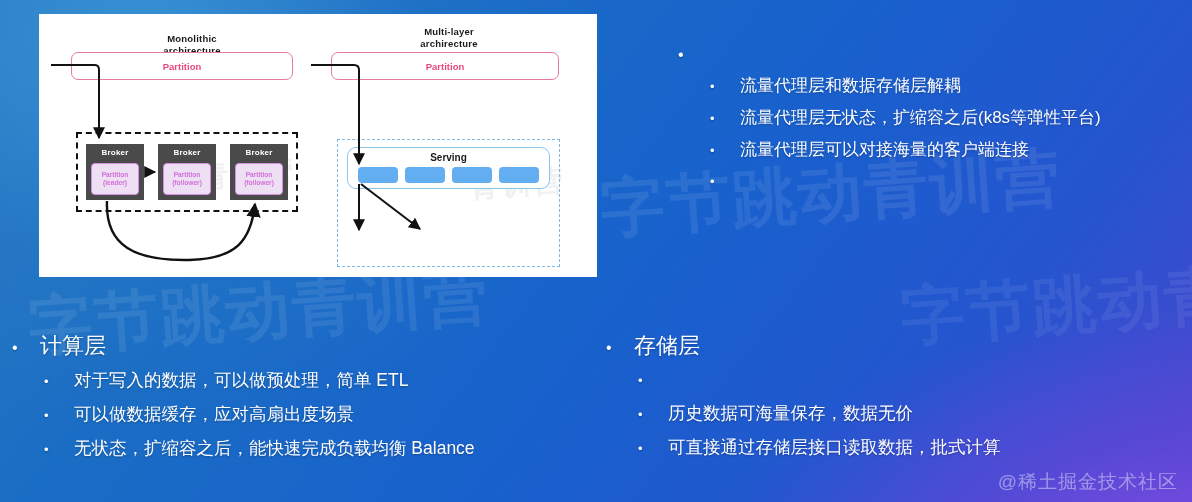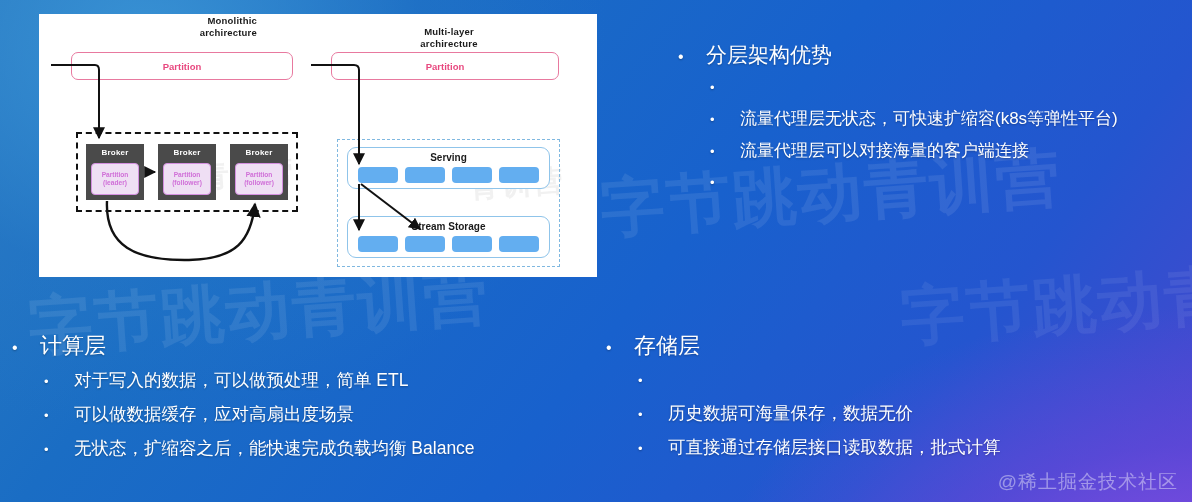--- a/index.html
+++ b/index.html
@@ -176,21 +176,21 @@
 
   <div class="wm wm-a">字节跳动青训营</div>
   <div class="wm wm-b">字节跳动青训营</div>
   <div class="wm wm-e">字节跳动青训营</div>
 
   <div id="panel">
 
     <div class="wm wm-c">青训营</div>
     <div class="wm wm-d">青训营</div>
 
-    <div class="diag-title" style="left:88px; top:1px; width:130px;text-align:right;">
+    <div class="diag-title" style="left:88px; top:19px; width:130px;">
       <div>Monolithic</div>
       <div>archirecture</div>
     </div>
 
     <div class="part-box" style="left:32px; top:38px; width:220px; height:26px;">
       <span>Partition</span>
     </div>
 
     <div class="dash-group" style="left:37px; top:118px; width:222px; height:80px;"></div>
 
@@ -230,27 +230,20 @@
     <div class="dash-blue" style="left:298px; top:125px; width:223px; height:128px;"></div>
 
     <div class="layer-box" style="left:308px; top:133px; width:203px; height:42px;">
       <div class="layer-title">Serving</div>
       <div class="node" style="left:10px;  top:19px; width:40px;"></div>
       <div class="node" style="left:57px;  top:19px; width:40px;"></div>
       <div class="node" style="left:104px; top:19px; width:40px;"></div>
       <div class="node" style="left:151px; top:19px; width:40px;"></div>
     </div>
 
-    <div class="layer-box" style="left:308px; top:202px; width:203px; height:42px;">
-      <div class="layer-title">Stream Storage</div>
-      <div class="node" style="left:10px;  top:19px; width:40px;"></div>
-      <div class="node" style="left:57px;  top:19px; width:40px;"></div>
-      <div class="node" style="left:104px; top:19px; width:40px;"></div>
-      <div class="node" style="left:151px; top:19px; width:40px;"></div>
-    </div>
 
     <svg class="arrows" width="558" height="263">
       <defs>
         <marker id="ah" markerWidth="7" markerHeight="7" refX="5.4" refY="3" orient="auto">
           <path d="M0,0 L6,3 L0,6 z" fill="#111"></path>
         </marker>
       </defs>
 
       <path d="M12,51 L56,51 Q60,51 60,56 L60,124" stroke="#111" stroke-width="2" fill="none" marker-end="url(#ah)"></path>
 
@@ -262,29 +255,29 @@
 
       <path d="M320,170 L320,216" stroke="#111" stroke-width="2" fill="none" marker-end="url(#ah)"></path>
 
       <path d="M322,170 L381,215" stroke="#111" stroke-width="2" fill="none" marker-end="url(#ah)"></path>
     </svg>
   </div>
 
   <div class="bullets" id="tr-block">
     <div class="b-row lvl1">
       <span class="dot">•</span>
-      <span>分层架构优势</span>
     </div>
     <div class="indent2">
       <div class="b-row lvl2">
         <span class="dot">•</span>
-      </div>
-      <div class="b-row lvl2">
-        <span class="dot">•</span>
-        <span>流量代理层无状态，可快速扩缩容(k8s等弹性平台)</span>
+        <span>流量代理层和数据存储层解耦</span>
+      </div>
+      <div class="b-row lvl2">
+        <span class="dot">•</span>
+        <span>流量代理层无状态，扩缩容之后(k8s等弹性平台)</span>
       </div>
       <div class="b-row lvl2">
         <span class="dot">•</span>
         <span>流量代理层可以对接海量的客户端连接</span>
       </div>
       <div class="b-row lvl2">
         <span class="dot">•</span>
       </div>
     </div>
   </div>

